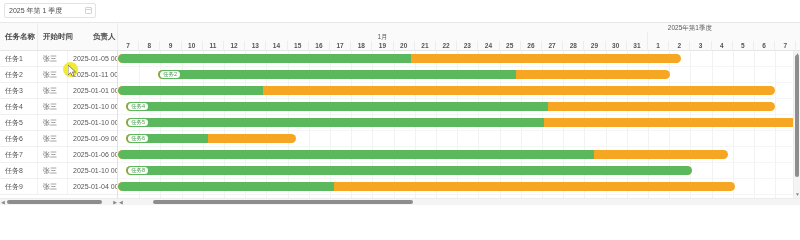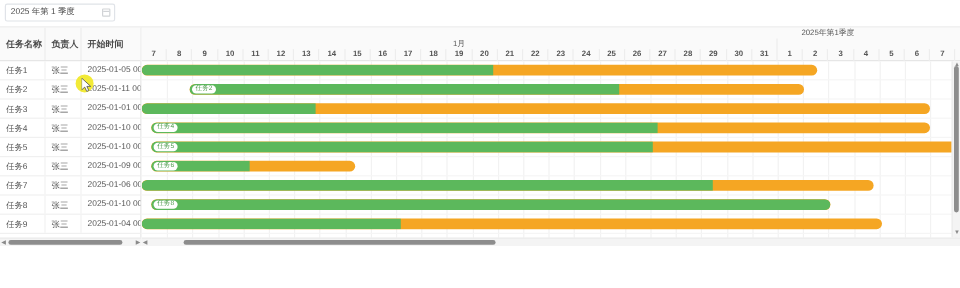--- a/index.html
+++ b/index.html
@@ -297,22 +297,22 @@
         <span></span>
       </span>
   </div>
 </div>
 
 <div id="gantt">
 
   <div id="left-pane">
     <div class="lp-head">
       <div class="cell col-name">任务名称</div>
+      <div class="cell col-date">开始时间</div>
       <div class="cell col-owner">负责人</div>
-      <div class="cell col-date">开始时间</div>
     </div>
     <div class="lp-body" id="lp-body">
         <div class="lp-row">
           <div class="cell col-name">任务1</div>
           <div class="cell col-owner">张三</div>
           <div class="cell col-date">2025-01-05 00</div>
         </div>
         <div class="lp-row">
           <div class="cell col-name">任务2</div>
           <div class="cell col-owner">张三</div>

